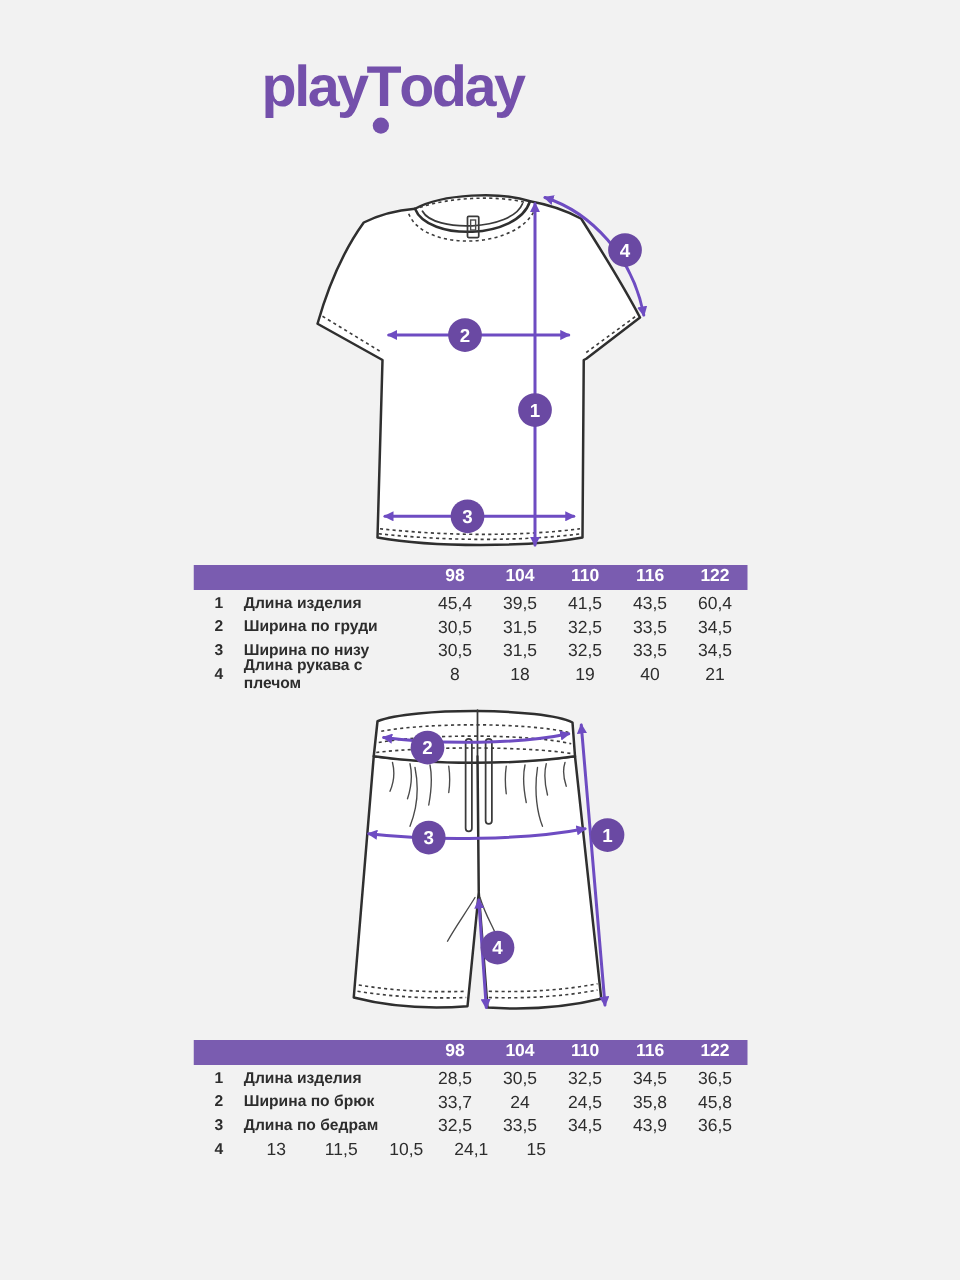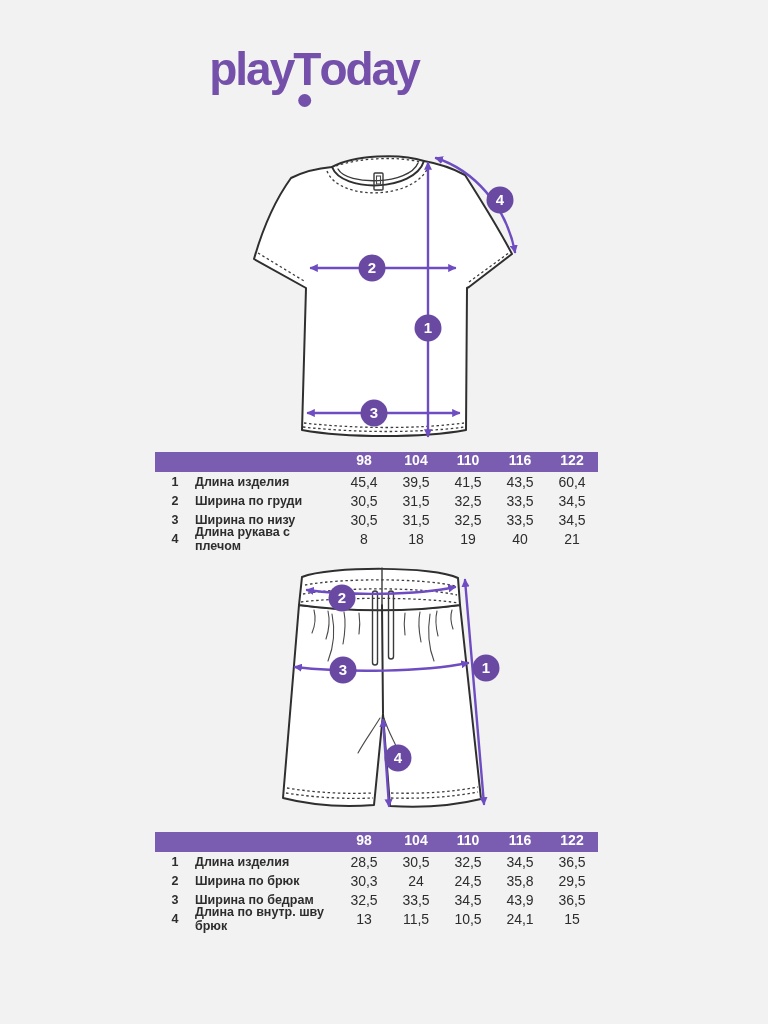--- a/index.html
+++ b/index.html
@@ -206,38 +206,37 @@
       <span class="cell-label">Длина изделия</span>
       <span class="cell-size">28,5</span>
       <span class="cell-size">30,5</span>
       <span class="cell-size">32,5</span>
       <span class="cell-size">34,5</span>
       <span class="cell-size">36,5</span>
     </div>
     <div class="trow">
       <span class="cell-num">2</span>
       <span class="cell-label">Ширина по брюк</span>
-      <span class="cell-size">30,3</span>
+      <span class="cell-size">33,7</span>
       <span class="cell-size">24</span>
       <span class="cell-size">24,5</span>
       <span class="cell-size">35,8</span>
-      <span class="cell-size">29,5</span>
+      <span class="cell-size">45,8</span>
     </div>
     <div class="trow">
       <span class="cell-num">3</span>
-      <span class="cell-label">Ширина по бедрам</span>
+      <span class="cell-label">Длина по бедрам</span>
       <span class="cell-size">32,5</span>
       <span class="cell-size">33,5</span>
       <span class="cell-size">34,5</span>
       <span class="cell-size">43,9</span>
       <span class="cell-size">36,5</span>
     </div>
     <div class="trow">
       <span class="cell-num">4</span>
-      <span class="cell-label">Длина по внутр. шву брюк</span>
       <span class="cell-size">13</span>
       <span class="cell-size">11,5</span>
       <span class="cell-size">10,5</span>
       <span class="cell-size">24,1</span>
       <span class="cell-size">15</span>
     </div>
   </div>
 
 </div>
 

